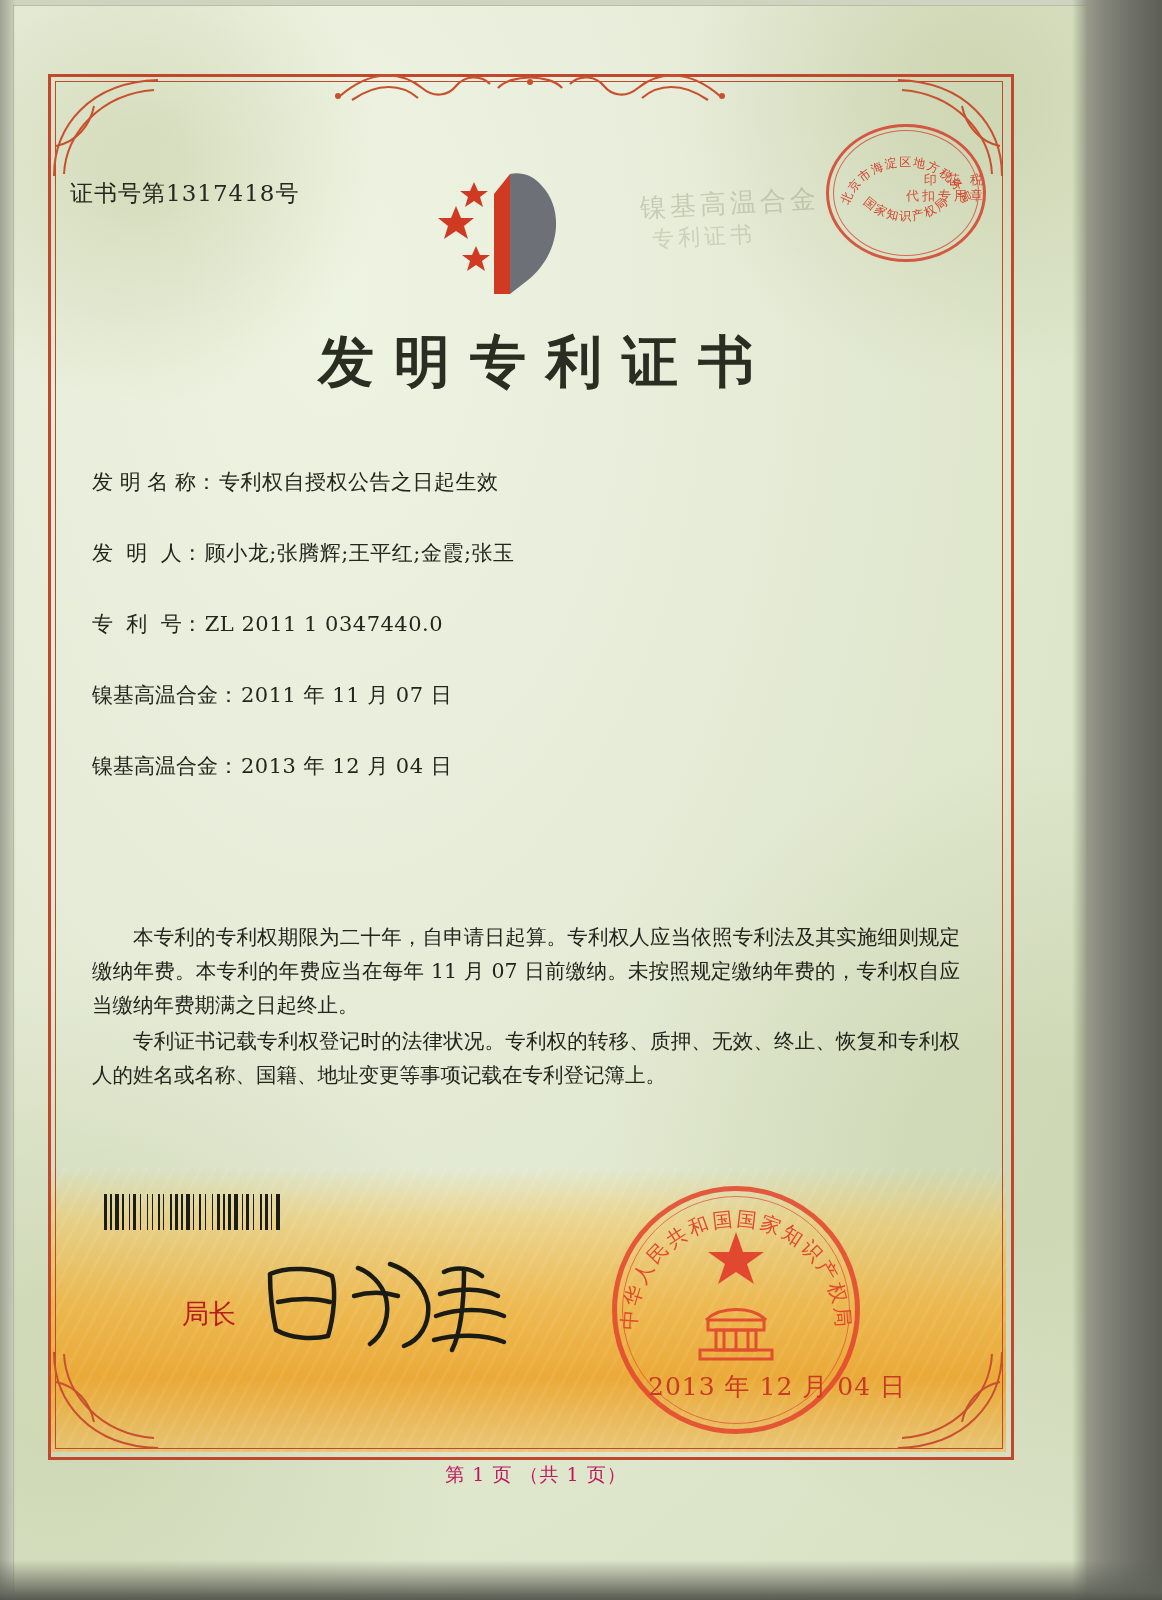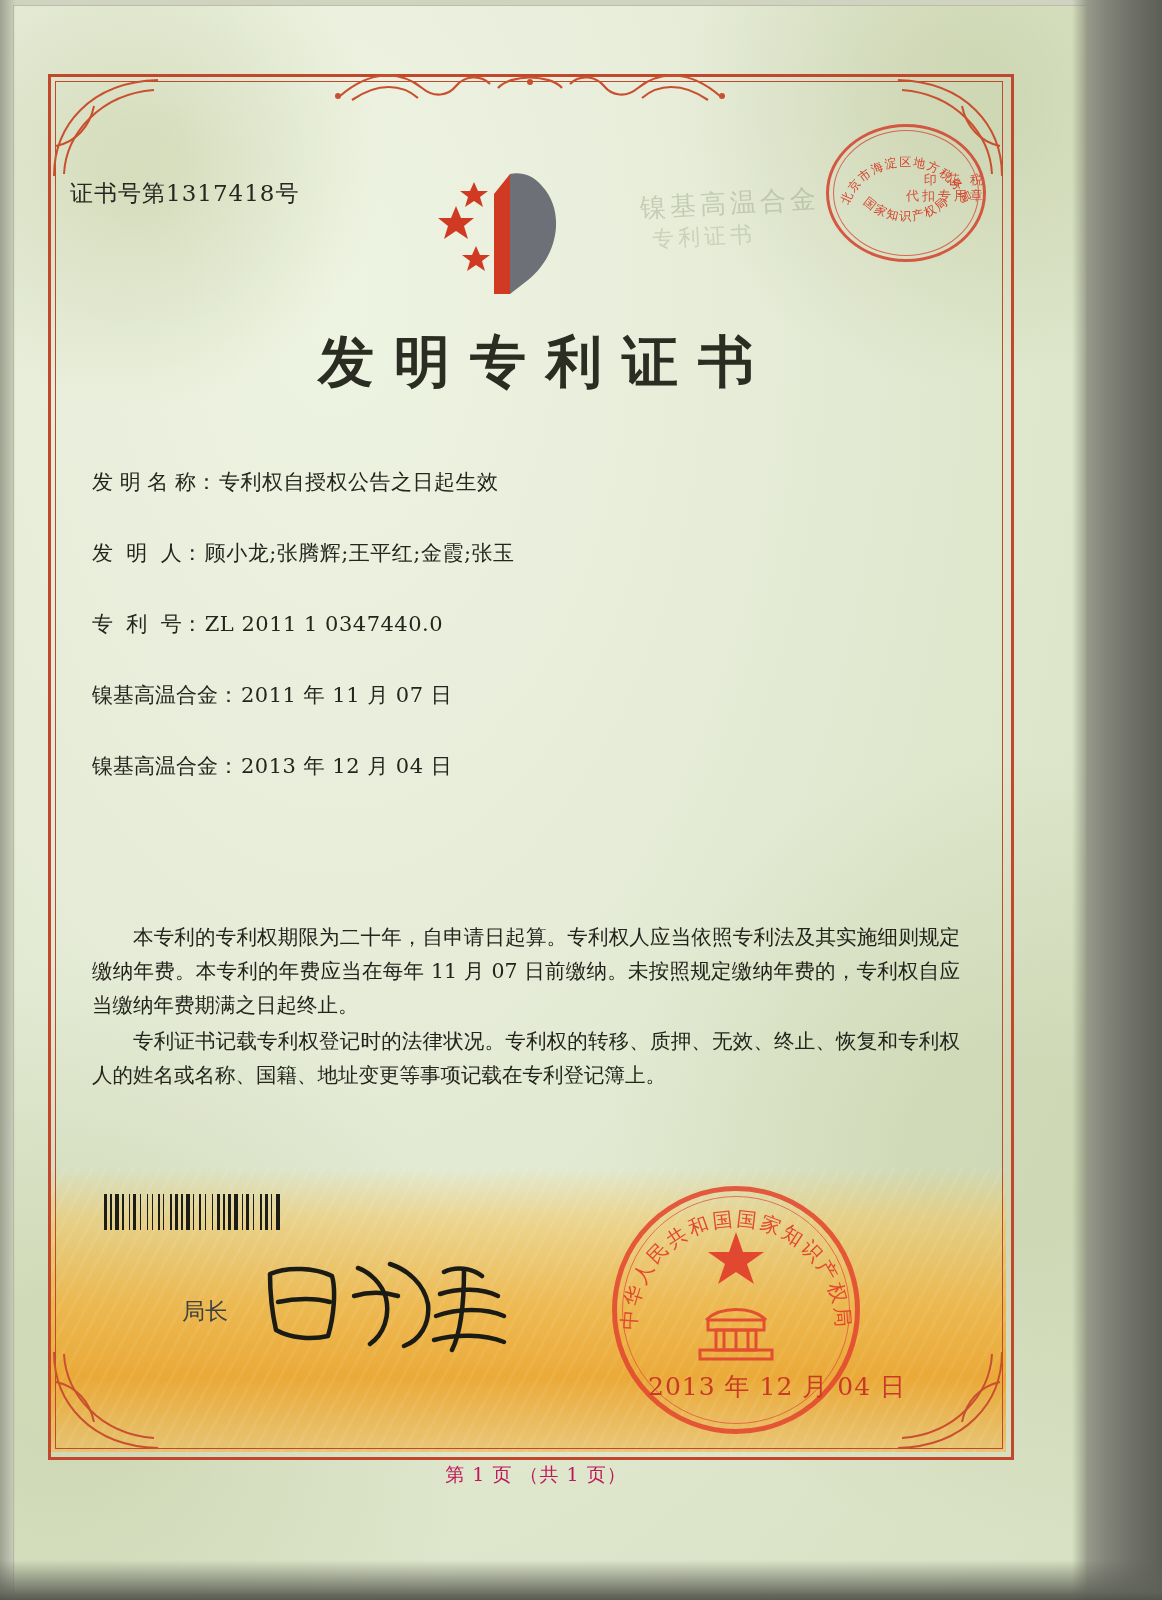--- a/index.html
+++ b/index.html
@@ -219,22 +219,22 @@
     height: 36px;
     background: #1d1d18;
     display: block;
   }
 
   
   .sig-label {
     position: absolute;
     left: 182px; top: 1296px;
     font-family: "DejaVu Serif", "Liberation Serif", serif;
-    font-size: 23px;
-    color: #404040;
+    font-size: 27px;
+    color: #b91c1c;
   }
   .sig {
     position: absolute;
     left: 258px; top: 1250px;
     width: 260px; height: 110px;
     color: #1b1b16;
   }
 
   
   .seal-main {

